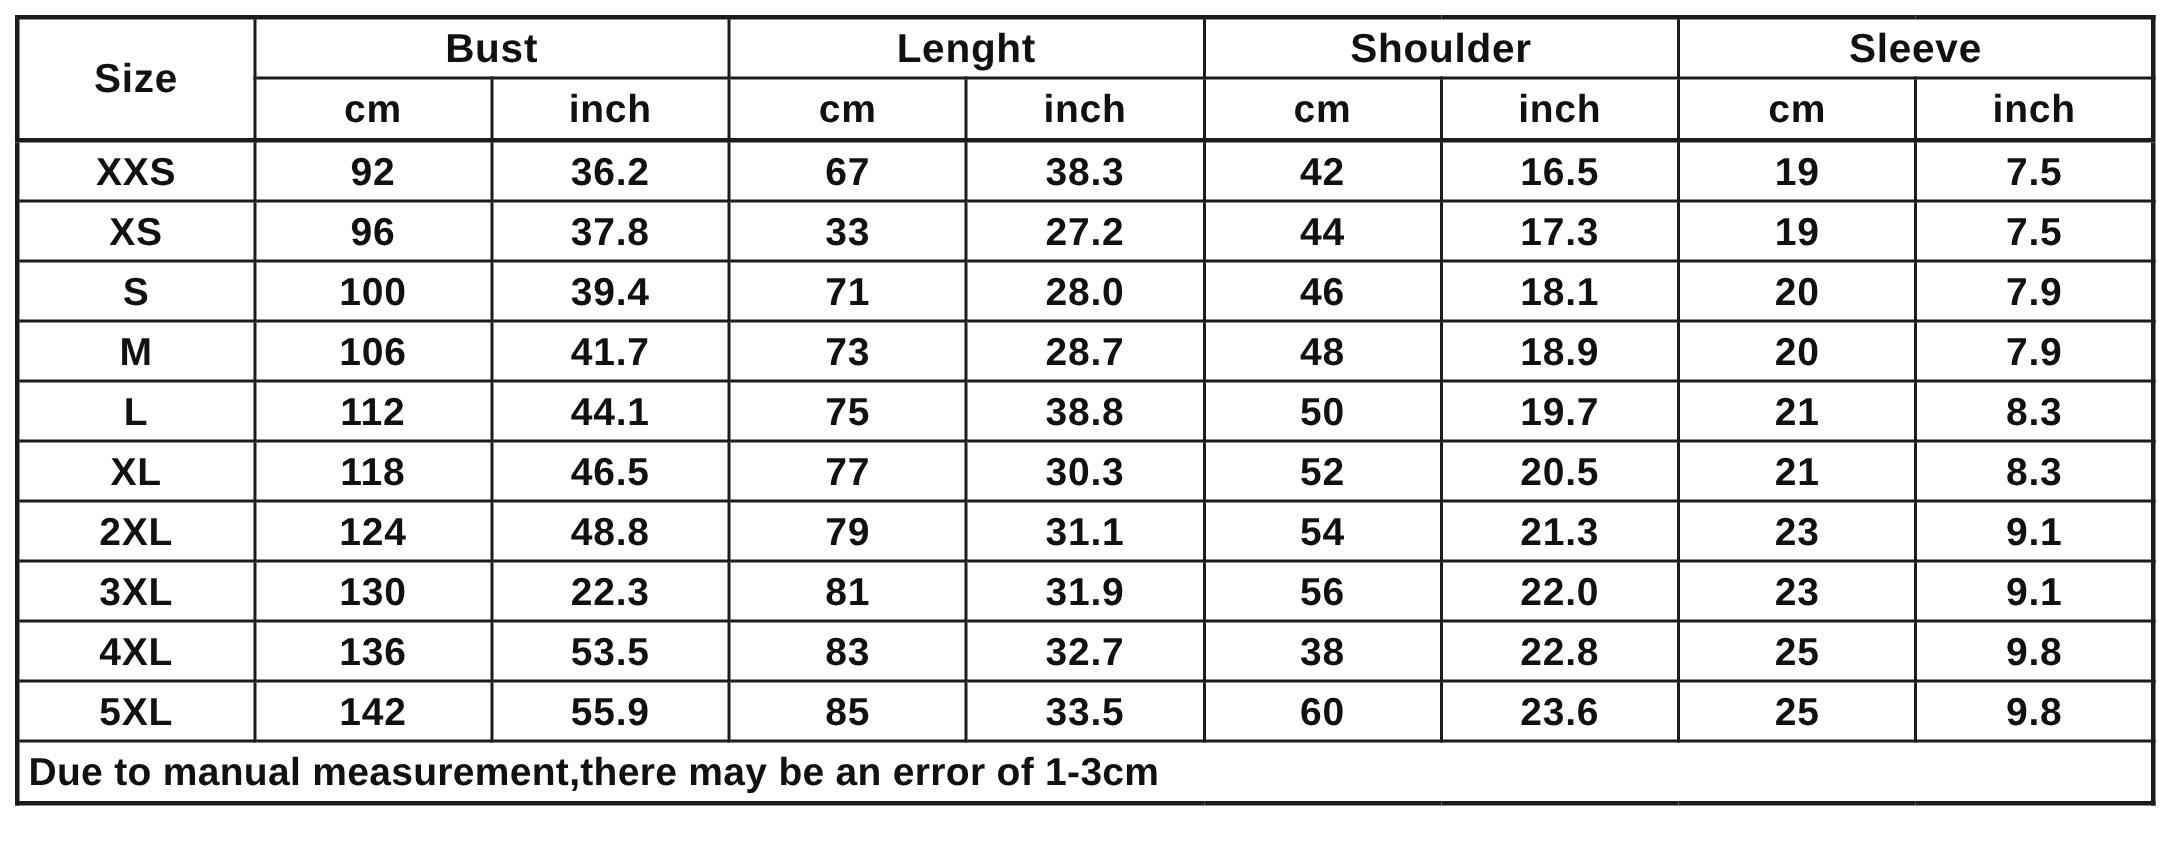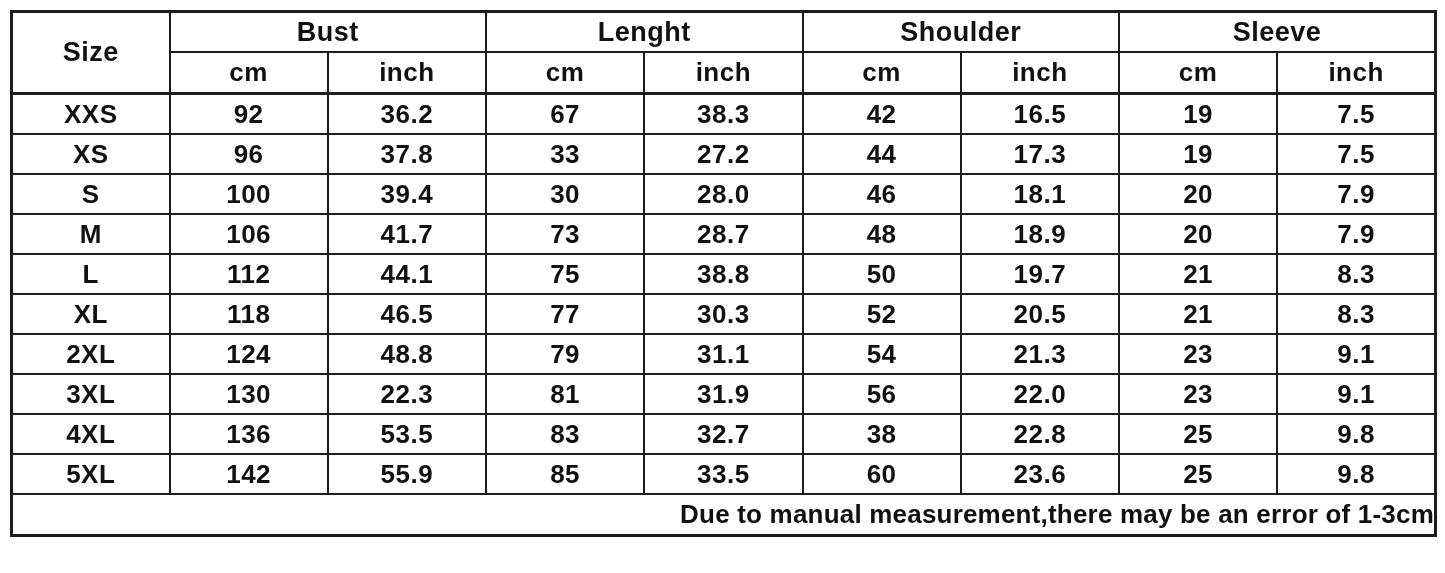--- a/index.html
+++ b/index.html
@@ -50,21 +50,21 @@
   }
   .size-chart thead th.size-head {
     font-size: 27px;
   }
   .size-chart tbody th,
   .size-chart tbody td {
     height: 38px;
   }
   .size-chart tfoot td {
     height: 39px;
-    text-align: right;
+    text-align: left;
     padding-left: 6px;
     font-size: 26px;
     letter-spacing: 0.2px;
   }
 </style>
 </head>
 <body>
 
 <div class="stage">
   <table class="size-chart">
@@ -118,21 +118,21 @@
           <td>27.2</td>
           <td>44</td>
           <td>17.3</td>
           <td>19</td>
           <td>7.5</td>
         </tr>
         <tr>
           <th>S</th>
           <td>100</td>
           <td>39.4</td>
-          <td>30</td>
+          <td>71</td>
           <td>28.0</td>
           <td>46</td>
           <td>18.1</td>
           <td>20</td>
           <td>7.9</td>
         </tr>
         <tr>
           <th>M</th>
           <td>106</td>
           <td>41.7</td>

